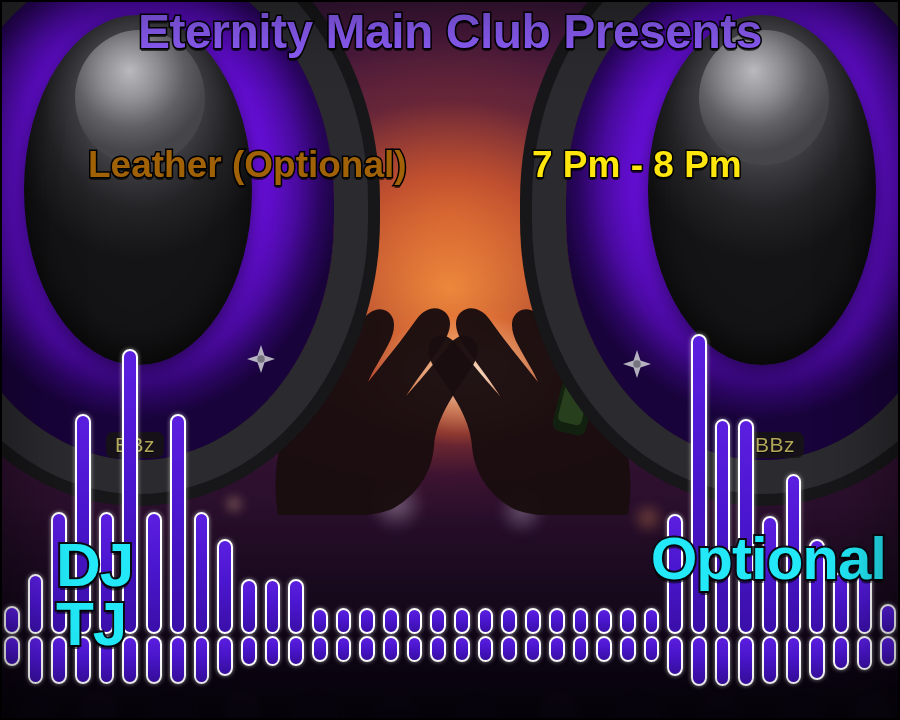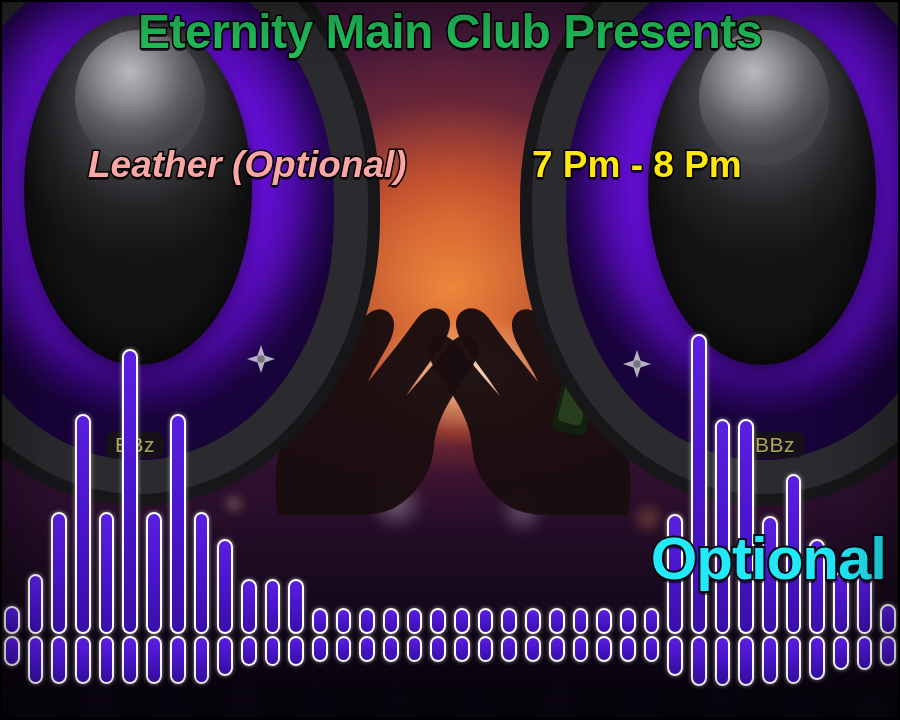--- a/index.html
+++ b/index.html
@@ -124,43 +124,42 @@
   .sparkle svg{ width:100%; height:100%; display:block; }
   .sparkle-left{ left:247px; top:345px; }
   .sparkle-right{ left:623px; top:350px; }
 
   
   .tx{ position:absolute; white-space:nowrap; line-height:1; }
 
   .headline{
     left:0; right:0; top:8px; text-align:center;
     font-size:48px; font-weight:bold; font-style:normal;
-    color:#22c55e;
+    color:#8b5cf6;
     letter-spacing:-.5px;
     -webkit-text-stroke:3px #000;
     paint-order:stroke fill;
     text-shadow:0 3px 0 rgba(0,0,0,.65);
   }
   .title{
     left:0; right:0; top:68px; text-align:center;
     font-size:62px; font-weight:bold;
     color:#19f319;
     letter-spacing:-1px;
     -webkit-text-stroke:4px #000;
     paint-order:stroke fill;
     text-shadow:0 4px 0 rgba(0,0,0,.6);
   }
   .dress{
     left:88px; top:146px;
     font-size:37px; font-weight:bold;
-    color:#fca5a5;
+    color:#a16207;
     -webkit-text-stroke:3px #000;
     paint-order:stroke fill;
     text-shadow:0 3px 0 rgba(0,0,0,.6);
-    font-style:italic;
   }
   .time{
     left:532px; top:146px;
     font-size:37px; font-weight:bold;
     color:#ffe60d;
     -webkit-text-stroke:3px #000;
     paint-order:stroke fill;
     text-shadow:0 3px 0 rgba(0,0,0,.6);
   }
 
@@ -315,20 +314,24 @@
     <svg viewBox="0 0 24 24" xmlns="http://www.w3.org/2000/svg" aria-hidden="true">
       <path d="M12 0 L15 9 L24 12 L15 15 L12 24 L9 15 L0 12 L9 9 Z" fill="#cfcfd6" opacity=".85"></path>
       <circle cx="12" cy="12" r="3.2" fill="#6f6f78" opacity=".9"></circle>
     </svg>
   </div>
 
   <div class="tx headline">Eternity Main Club Presents</div>
   <div class="tx dress">Leather (Optional)</div>
   <div class="tx time">7 Pm - 8 Pm</div>
 
+  <div class="tx role-left">
+    <div class="role-line">DJ</div>
+    <div class="role-line">TJ</div>
+  </div>
   <div class="tx role-right">
     <div class="role-line">Optional</div>
   </div>
 
   <div class="footer">
     
     
   </div>
 
   <div class="frame"></div>

